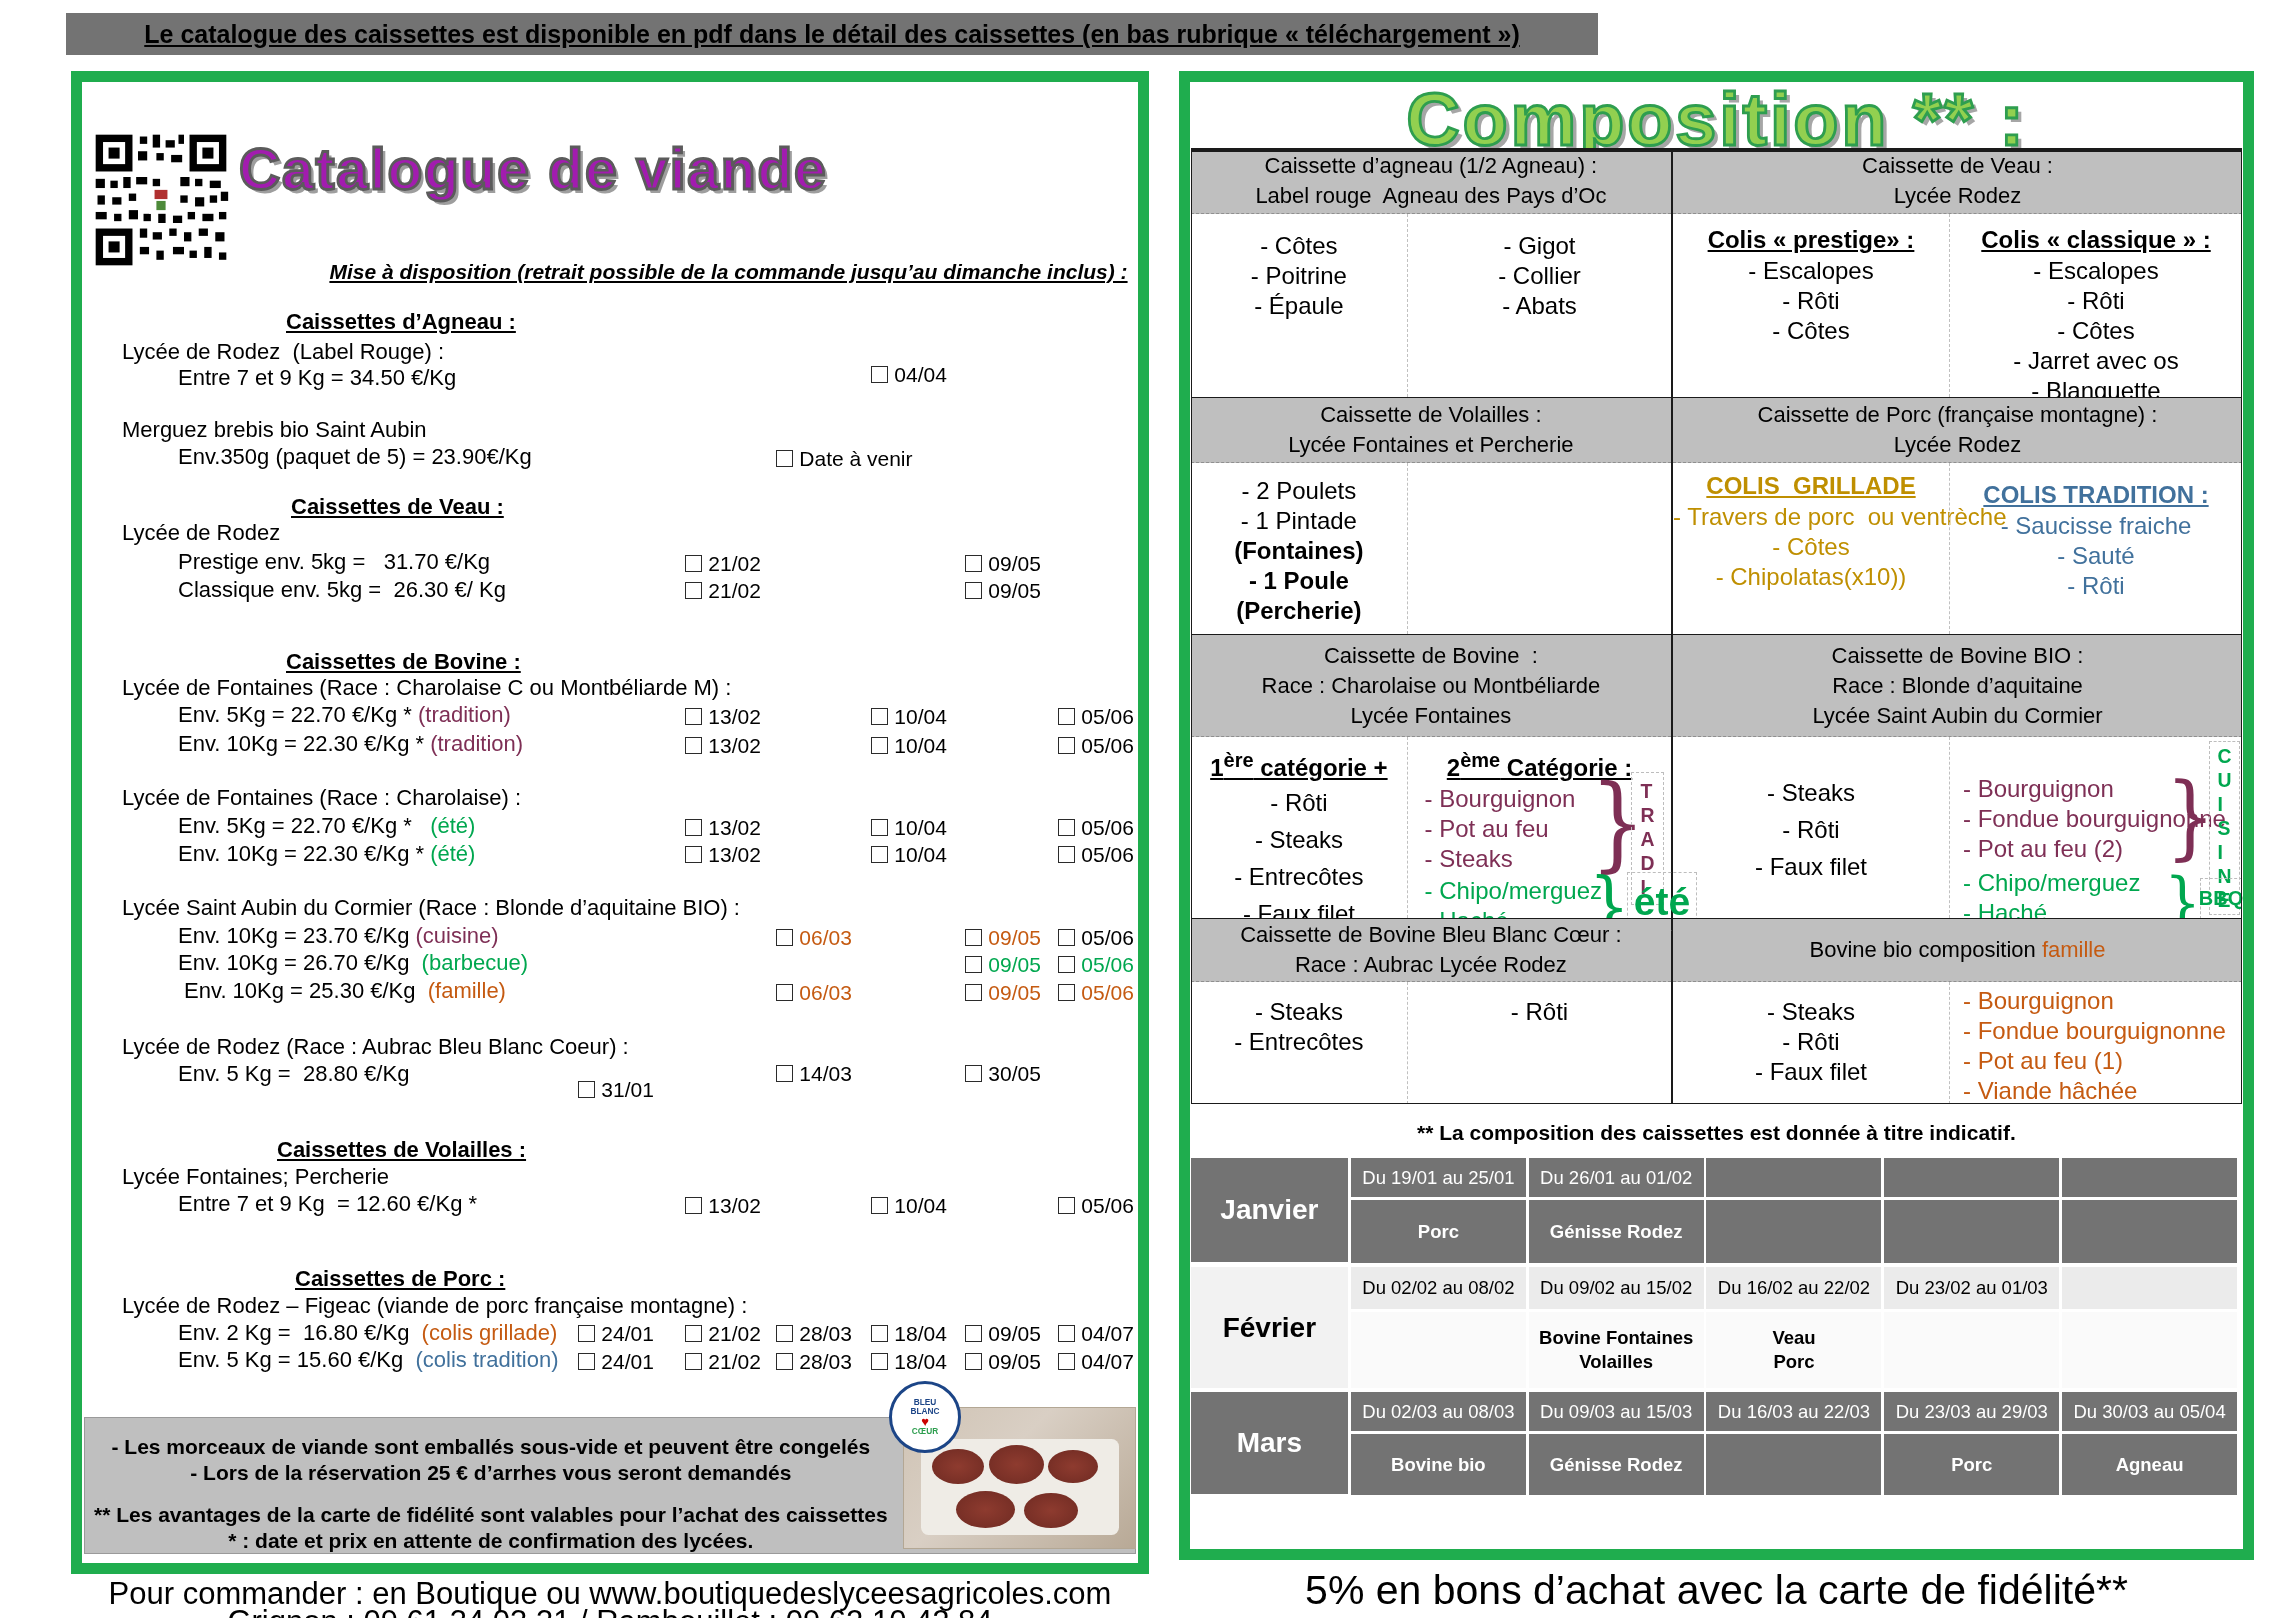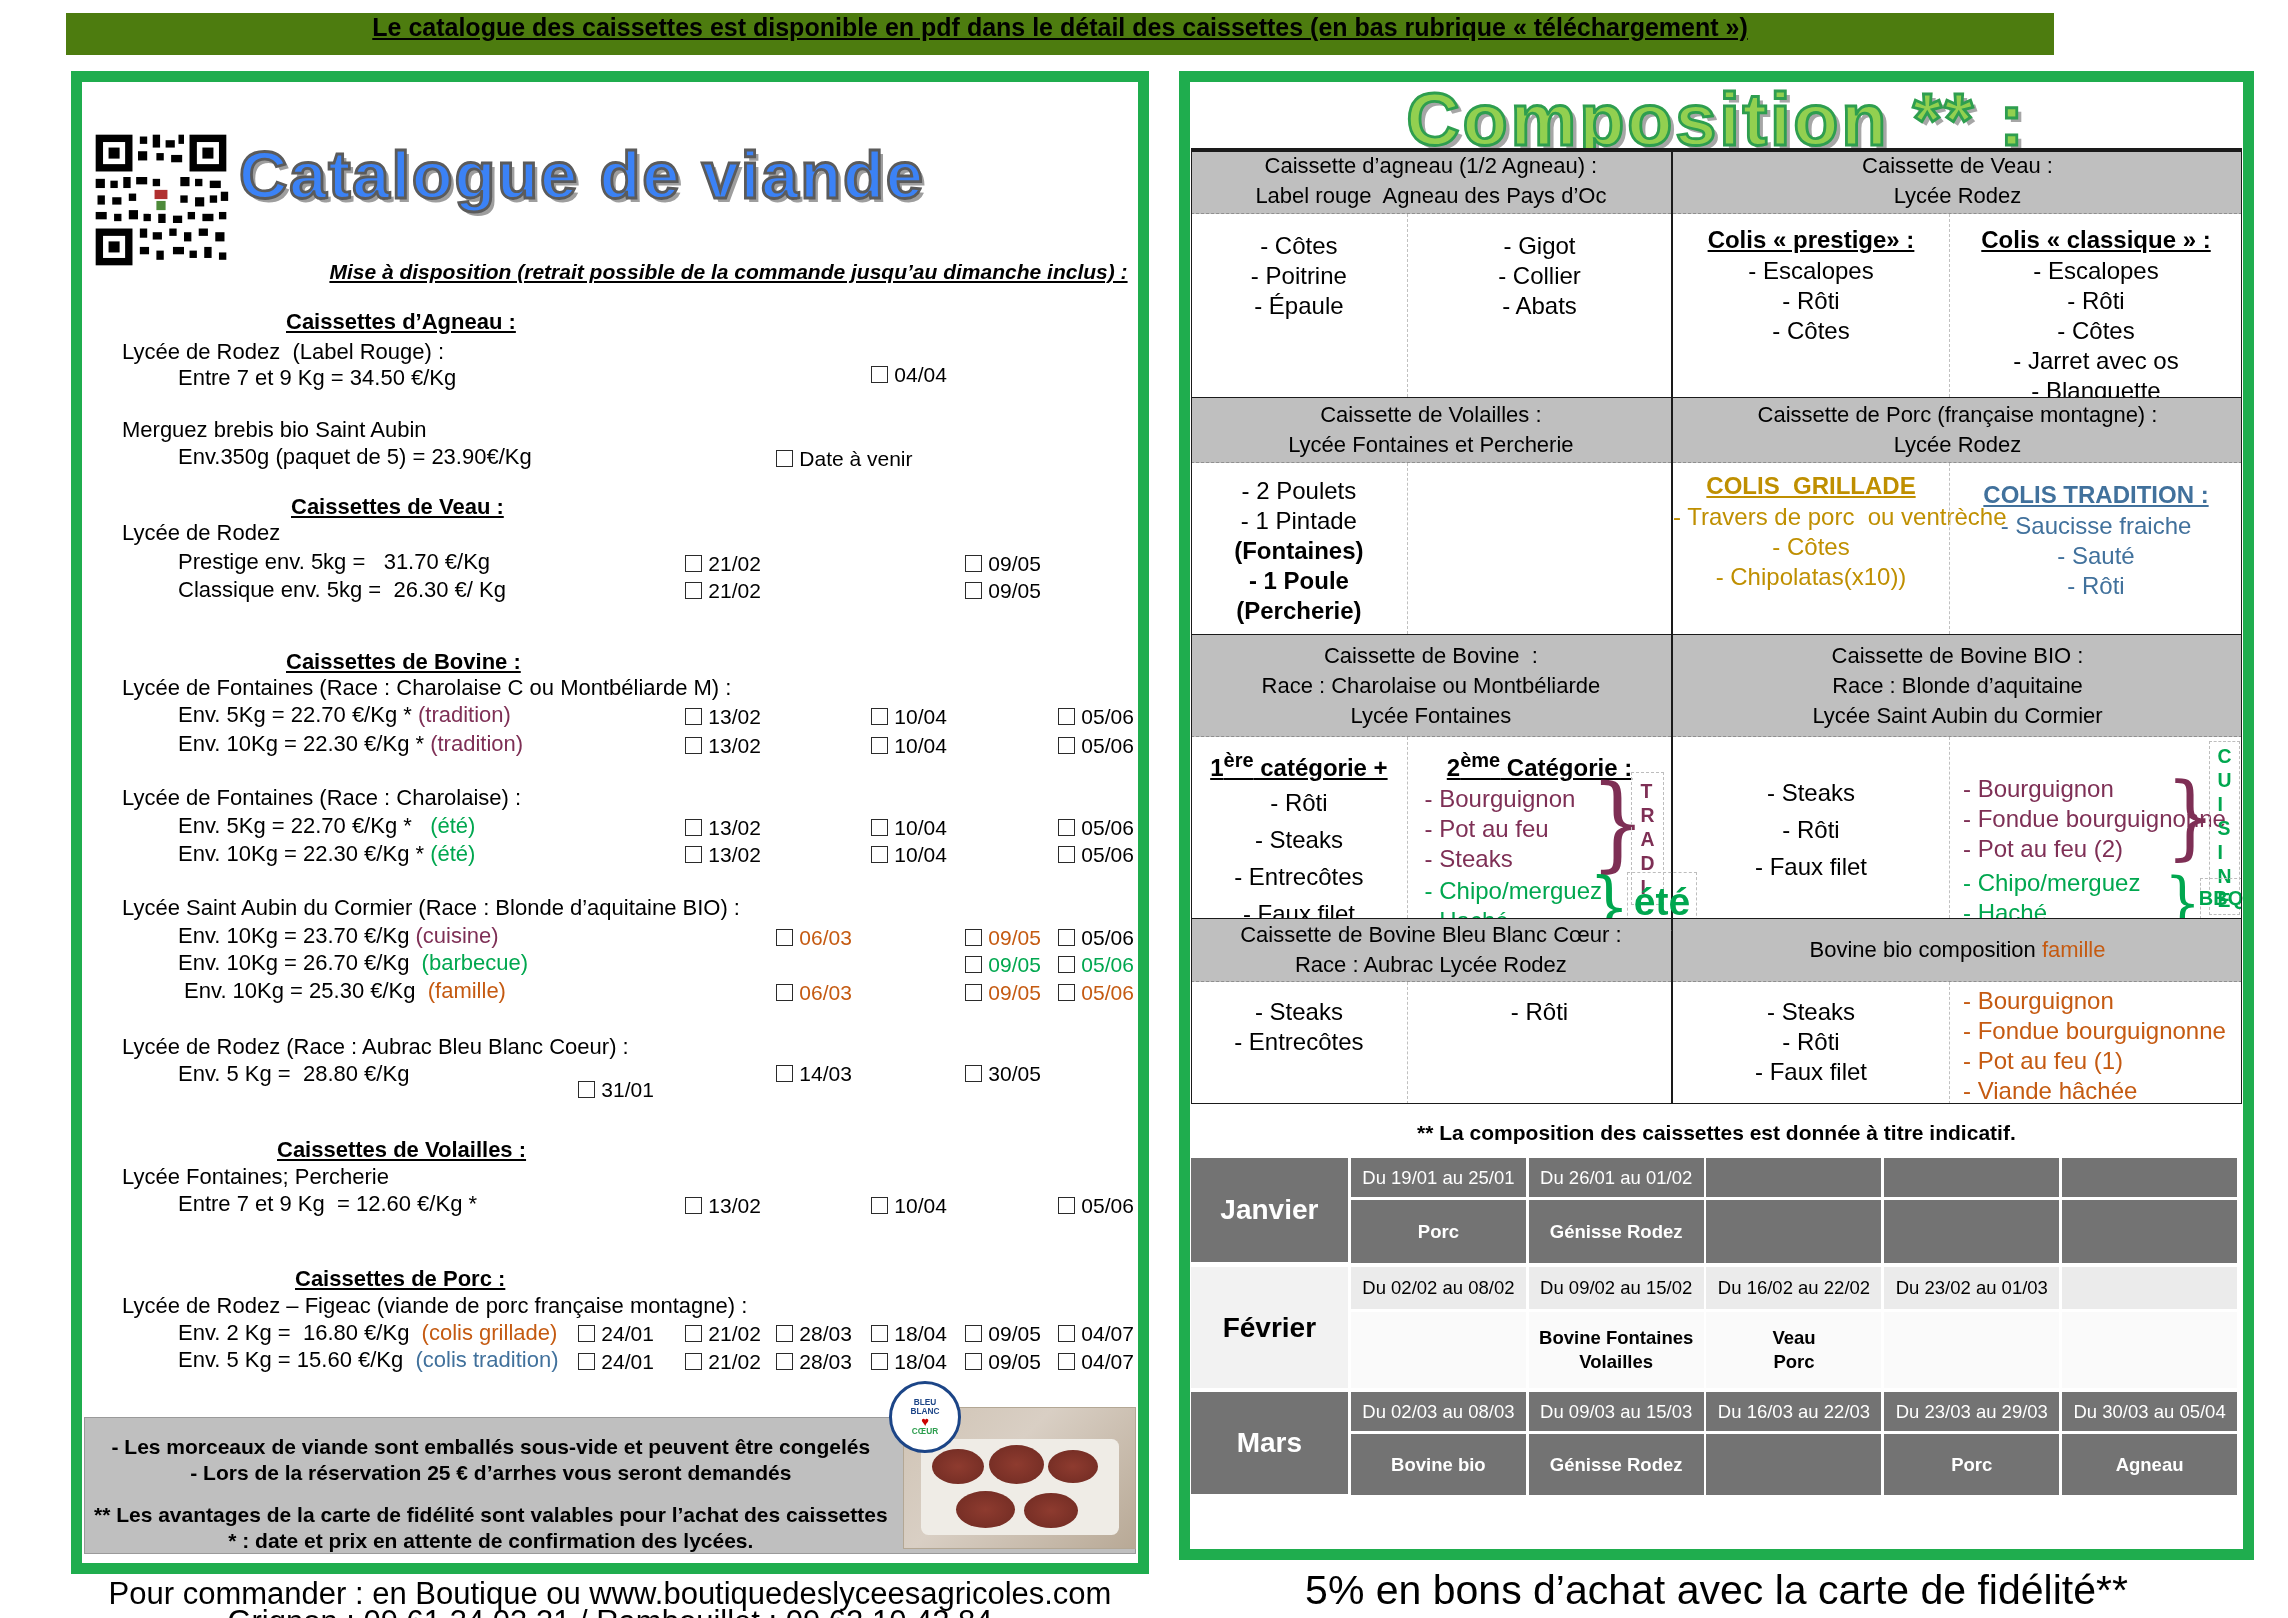--- a/index.html
+++ b/index.html
@@ -1,28 +1,28 @@
 <!DOCTYPE html>
 <html style="font-size:14.8px"><head>
 <meta charset="utf-8">
 <style>
   html,body{margin:0;padding:0}
   body{width:2289px;height:1619px;position:relative;background:#fff;
        font-family:"Liberation Sans",sans-serif;color:#000;overflow:hidden}
   
-  .banner{position:absolute;left:66px;top:13px;width:1988px;height:42px;background:#4d7c0f;
-          display:flex;justify-content:center}
+  .banner{position:absolute;left:66px;top:13px;width:1532px;height:42px;background:#737373;
+          display:flex;align-items:center;justify-content:center}
   .banner span{font-size:25px;font-weight:bold;text-decoration:underline}
   
   .panel{position:absolute;background:#fff;border:11px solid #1FAD4E}
   #left-panel{left:71px;top:71px;width:1078px;height:1503px;box-sizing:border-box}
   #right-panel{left:1179px;top:71px;width:1075px;height:1489px;box-sizing:border-box}
   
-  .big-title{position:absolute;left:157px;top:54px;font-size:67px;font-weight:bold;
-             color:#3b82f6;-webkit-text-stroke:2.8px #5b5b5b;letter-spacing:1.8px;
+  .big-title{position:absolute;left:157px;top:54px;font-size:57px;font-weight:bold;
+             color:#a21caf;-webkit-text-stroke:2.8px #5b5b5b;letter-spacing:1.8px;
              text-shadow:3.7px 3.7px 0 #9e9e9e;white-space:pre}
   .subtitle{position:absolute;left:185px;top:178px;width:923px;text-align:center;
             font-size:21px;font-weight:bold;font-style:italic;text-decoration:underline;white-space:pre}
   .ln{position:absolute;font-size:22px;white-space:pre;line-height:26px}
   .hd{font-weight:bold;text-decoration:underline}
   .c-plum{color:#7E2F55}.c-green{color:#00A74F}.c-orange{color:#C55A11}
   .c-blue{color:#41719C}.c-gold{color:#BF8F00}
   .cb{position:absolute;font-size:21px;display:flex;gap:6.5px;align-items:flex-start;white-space:pre}
   .cb .bx{width:14.8px;height:14.8px;border:1.8px solid #2b2b2b;background:#fff;margin-top:2.8px;flex:0 0 auto}
   .col-a{left:496px}.col-b{left:603px}.col-c{left:694px}.col-d{left:789px}.col-e{left:883px}.col-f{left:976px}

